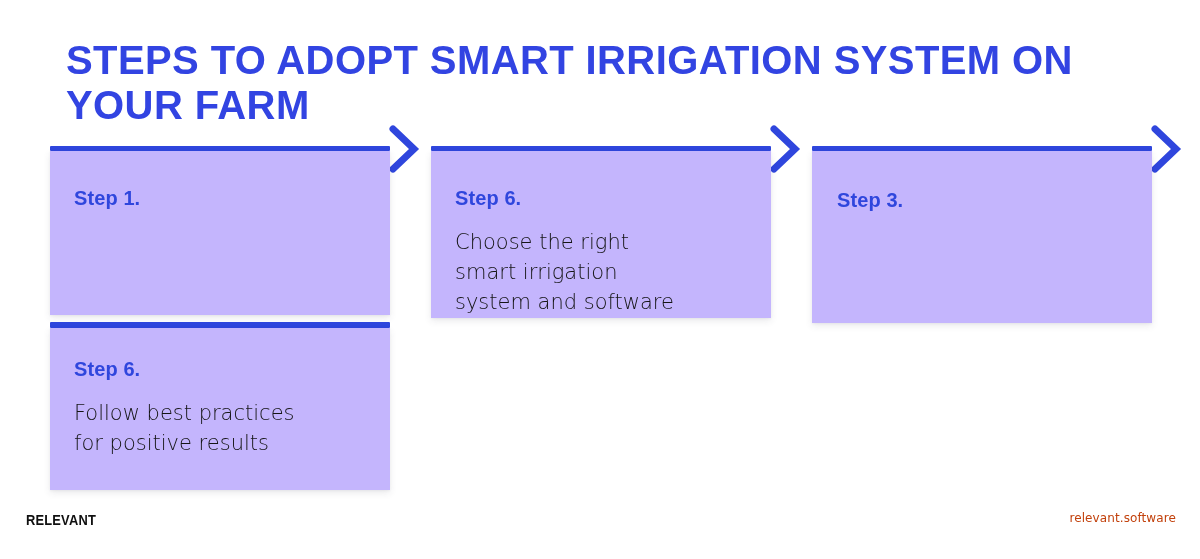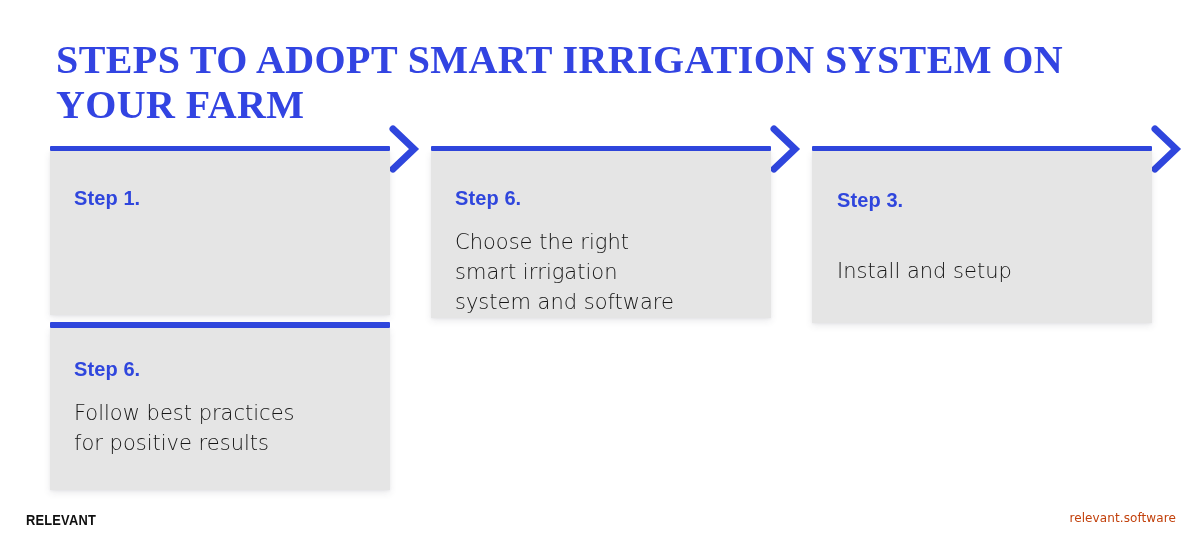--- a/index.html
+++ b/index.html
@@ -16,25 +16,25 @@
   #slide {
     position: relative;
     width: 1200px;
     height: 559px;
     background: #ffffff;
   }
 
   
   #title {
     position: absolute;
-    left: 56px;
+    left: 66px;
     top: 38px;
     width: 1070px;
     color: #3244e2;
-    font-family: Liberation Serif, serif;
+    font-family: Liberation Sans, sans-serif;
     font-weight: bold;
     font-size: 40px;
     line-height: 1.12;
     letter-spacing: 0.4px;
     text-transform: uppercase;
     white-space: pre-line;
   }
 
   
   .rule {
@@ -48,21 +48,21 @@
     position: absolute;
     width: 30px;
     height: 46px;
     overflow: visible;
   }
   .arrow-head svg { display: block; overflow: visible; }
 
   
   .card {
     position: absolute;
-    background: #e5e5e5;
+    background: #c4b5fd;
     box-shadow: 0 3px 7px rgba(60, 60, 80, 0.10),
                 0 1px 2px rgba(60, 60, 80, 0.06);
   }
 
   .step-label {
     position: absolute;
     color: #2f46dd;
     font-family: "Liberation Sans", "DejaVu Sans", sans-serif;
     font-weight: bold;
     font-size: 20px;
@@ -143,21 +143,20 @@
 
   <div class="card" style="left:431px; top:151px; width:340px; height:167px;">
     <div class="step-label" style="left:24px; top:36px;">Step 6.</div>
     <div class="step-body" style="left:24px; top:76px; width:300px;">Choose the right
 smart irrigation
 system and software</div>
   </div>
 
   <div class="card" style="left:812px; top:151px; width:340px; height:172px;">
     <div class="step-label" style="left:25px; top:38px;">Step 3.</div>
-    <div class="step-body" style="left:25px; top:105px; width:300px;">Install and setup</div>
   </div>
 
   <div class="rule" style="left:50px; top:322px; width:340px; height:6px;"></div>
 
   <div class="card" style="left:50px; top:328px; width:340px; height:162px;">
     <div class="step-label" style="left:24px; top:30px;">Step 6.</div>
     <div class="step-body" style="left:24px; top:70px; width:310px;">Follow best practices
 for positive results</div>
   </div>
 

